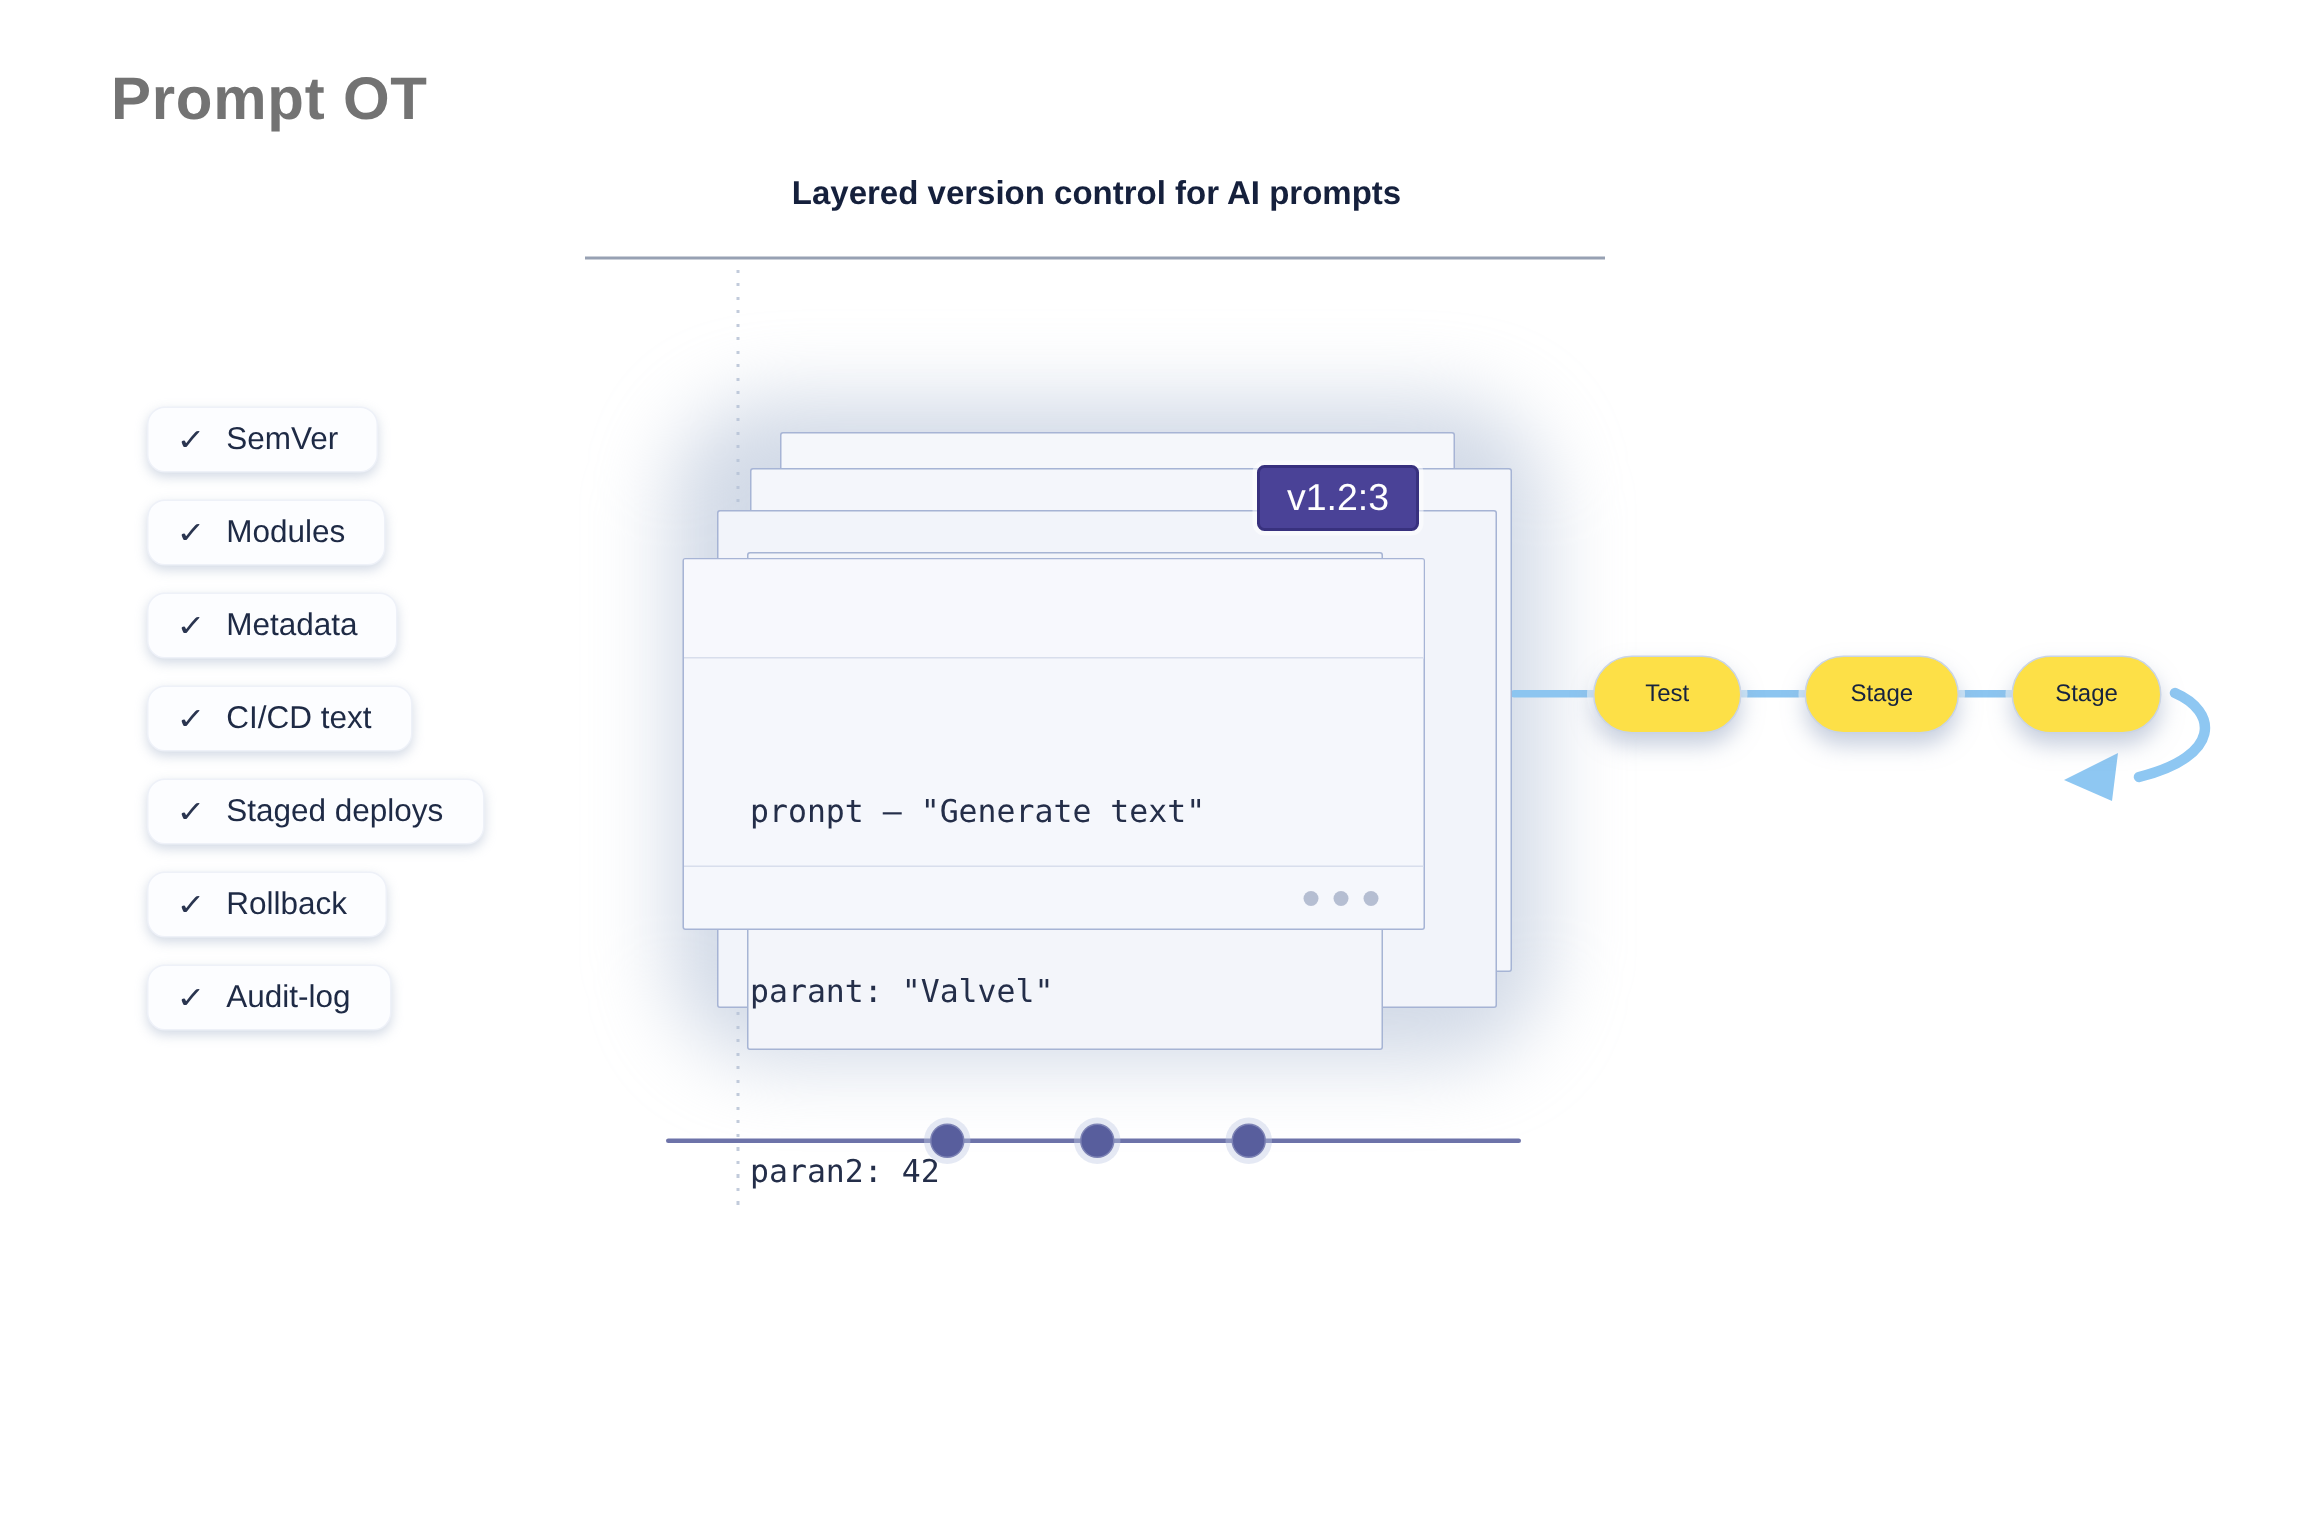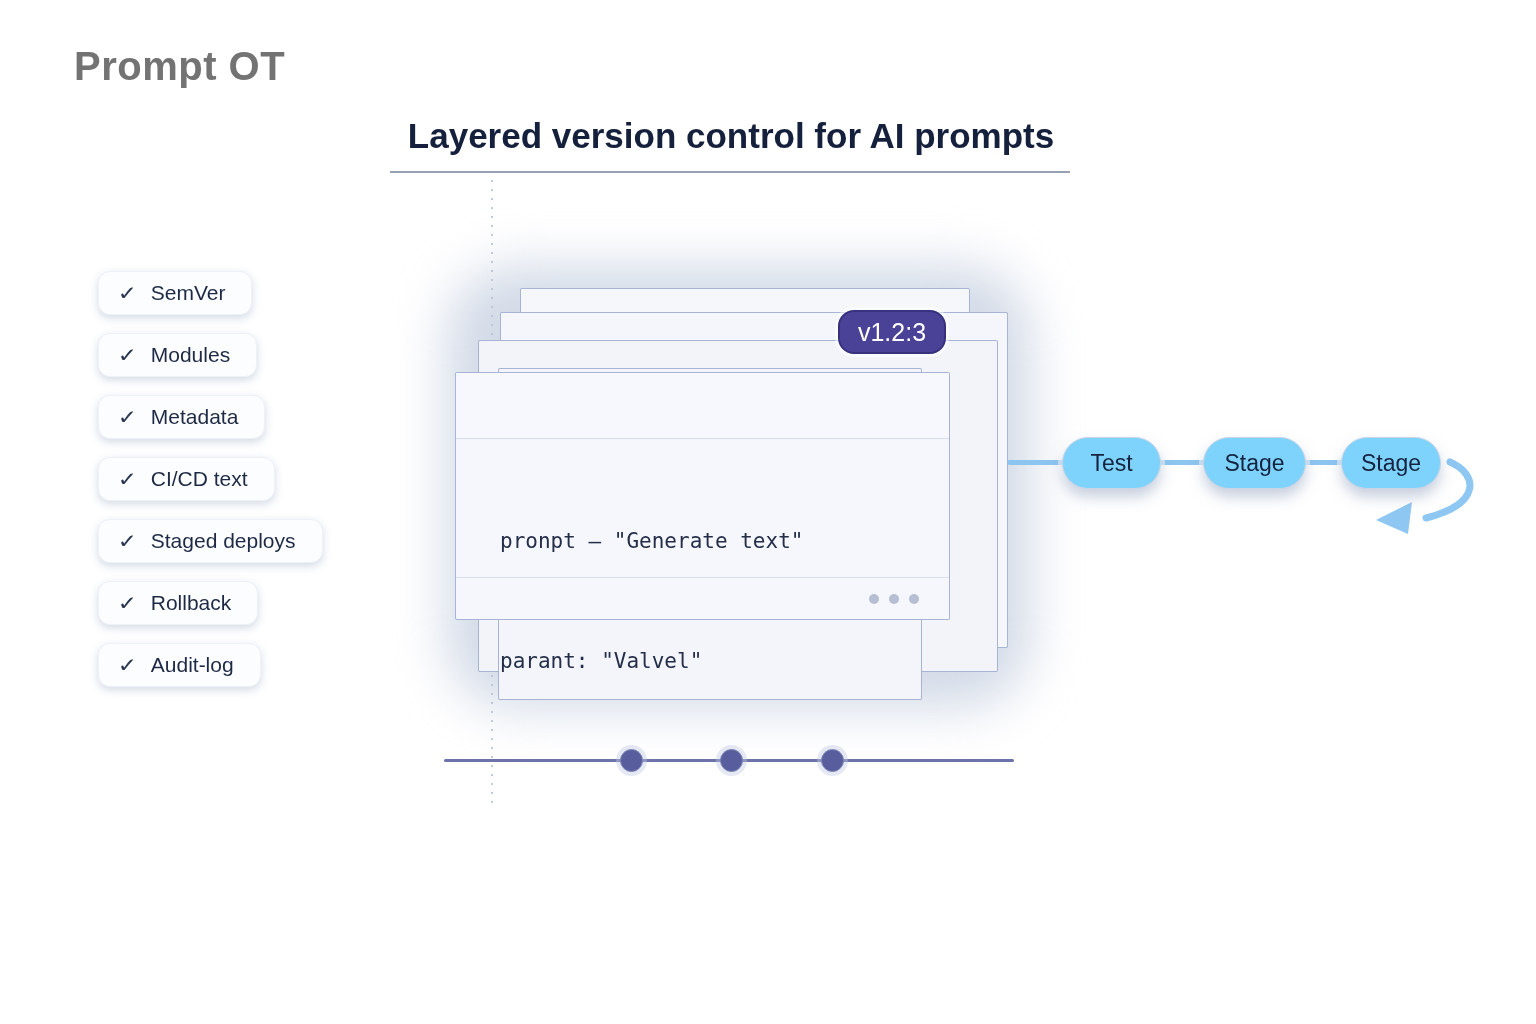--- a/index.html
+++ b/index.html
@@ -17,21 +17,21 @@
   .logo {
     left: 74px; top: 44px;
     font-size: 40px; font-weight: 800; letter-spacing: 0.5px;
     color: #737373;
     text-shadow: 0 0 6px #ffffff;
   }
 
   
   .hero-title {
     left: 390px; top: 116px; width: 682px;
-    font-size: 35px; font-weight: 700; color: #15203c;
+    font-size: 22px; font-weight: 700; color: #15203c;
     text-align: center; white-space: nowrap;
   }
   .hero-underline {
     left: 390px; top: 171px; width: 680px; height: 2px;
     background: #97a1b3;
   }
 
   
   .v-dotted {
     left: 491px; top: 180px; width: 2px; height: 626px;
@@ -100,41 +100,41 @@
   .ellipsis .dot {
     width: 10px; height: 10px; border-radius: 50%;
     background: #b5bed2;
   }
 
   
   .version-badge {
     left: 838px; top: 310px; width: 108px; height: 44px;
     background: #4a4297;
     border: 2px solid #38317e;
-    border-radius: 16px;
+    border-radius: 5px;
     display: flex; align-items: center; justify-content: center;
     color: #ffffff; font-size: 25px; font-weight: 500;
     z-index: 7;
     box-shadow: 0 0 0 3px rgba(255,255,255,0.5);
   }
 
   
   .connector {
     height: 5px; background: #8cc5f0; border-radius: 3px; z-index: 2;
   }
   .conn-0 { left: 1007px; top: 460px; width: 58px; }
   .conn-1 { left: 1159px; top: 460px; width: 46px; }
   .conn-2 { left: 1304px; top: 460px; width: 39px; }
   .stage-pill {
     top: 437px; height: 52px;
-    background: #7dd3fc;
+    background: #fde047;
     border: 1px solid #c9d4e6;
     border-radius: 26px;
     display: flex; align-items: center; justify-content: center;
-    font-size: 23px; color: #16233f;
+    font-size: 16px; color: #16233f;
     box-shadow: 0 8px 14px rgba(145,162,192,0.5), 0 0 0 4px rgba(255,255,255,0.55);
     z-index: 3;
   }
   .stage-test  { left: 1062px; width: 99px; }
   .stage-stage { left: 1203px; width: 103px; }
   .stage-prod  { left: 1341px; width: 100px; }
   .rollback-arrow { left: 1362px; top: 450px; width: 125px; height: 95px; z-index: 2; }
 
   
   .timeline-line {
@@ -197,20 +197,21 @@
 <div class="abs card card-back4"></div>
 <div class="abs card card-back3"></div>
 <div class="abs card card-back2"></div>
 <div class="abs card card-back1"></div>
 
 <div class="abs card card-front">
   <div class="card-header"></div>
   <div class="card-body">
     <div>pronpt – "Generate text"</div>
     <div>parant: "Valvel"</div>
+    <div>paran2: 42</div>
   </div>
   <div class="card-footer">
     <div class="ellipsis">
       <span class="dot"></span>
       <span class="dot"></span>
       <span class="dot"></span>
     </div>
   </div>
 </div>
 

